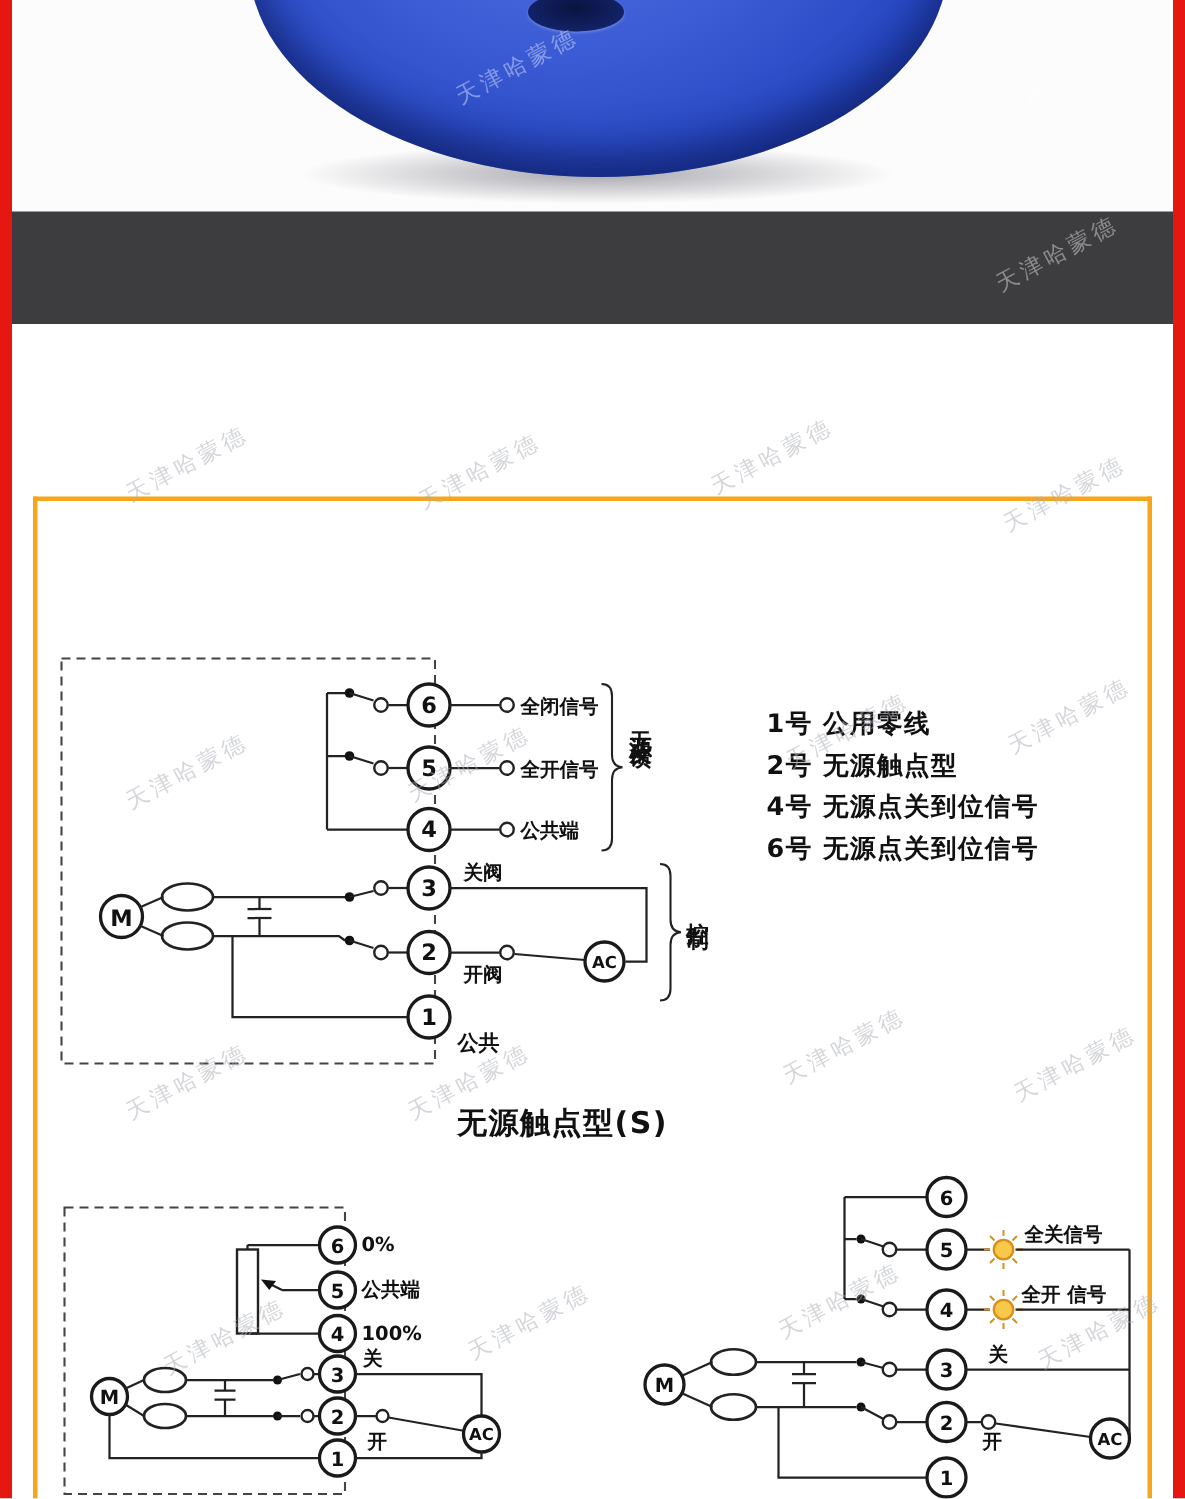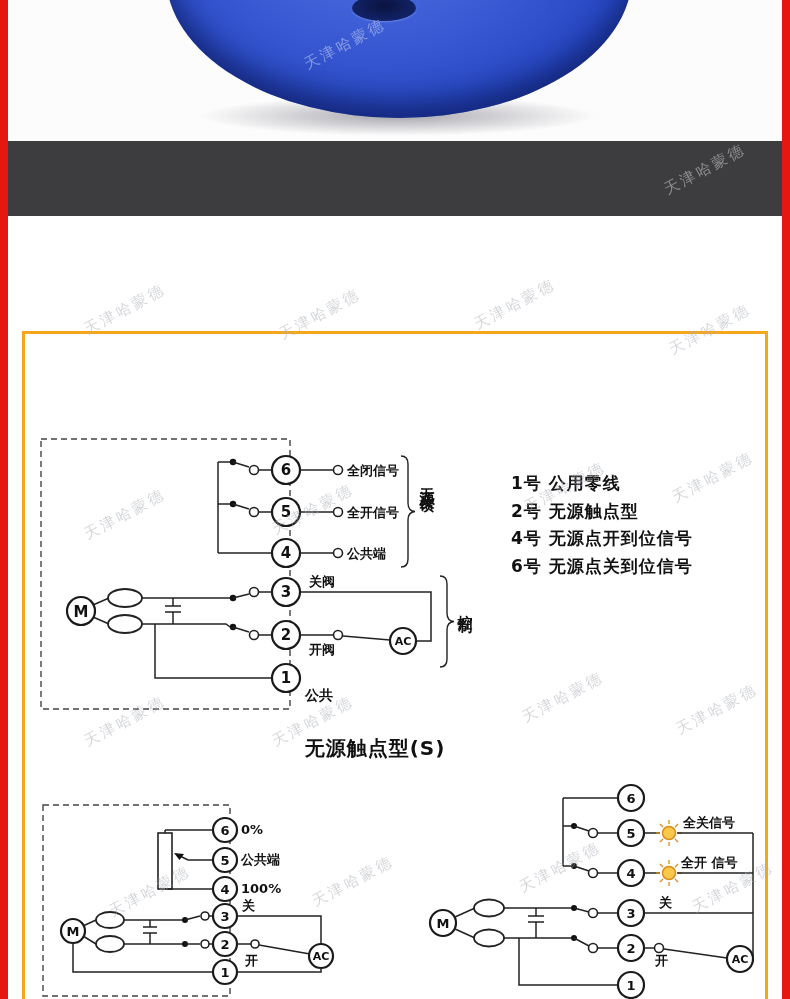--- a/index.html
+++ b/index.html
@@ -179,21 +179,21 @@
 
       <text class="lbl2" x="272" y="272">公共</text>
     </svg>
 
     <div class="vlabel vl-feedback">无源反馈</div>
     <div class="vlabel vl-control">控制</div>
 
     <div class="notes">
       <div>1号  公用零线</div>
       <div>2号  无源触点型</div>
-      <div>4号  无源点开到位信号</div>
+      <div>4号  无源点关到位信号</div>
       <div>6号  无源点关到位信号</div>
     </div>
 
     <div class="caption">无源触点型(S)</div>
 
     <svg class="diag d-bl" width="330" height="209" viewBox="0 0 330 209">
       <rect class="dash" x="5" y="12" width="187" height="191"></rect>
 
       <g>
         <circle class="term" cx="35" cy="138" r="12"></circle>

